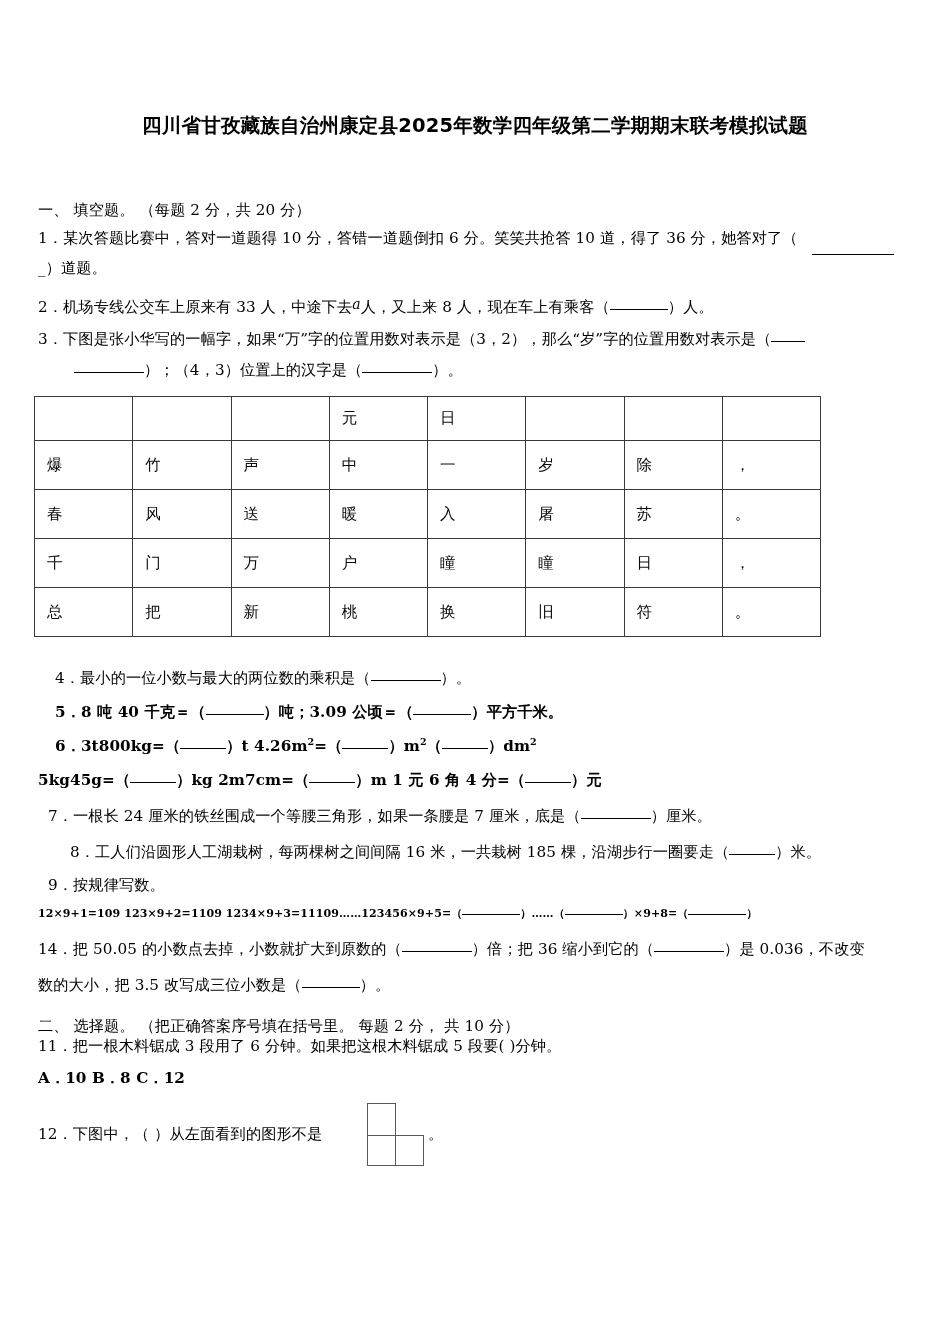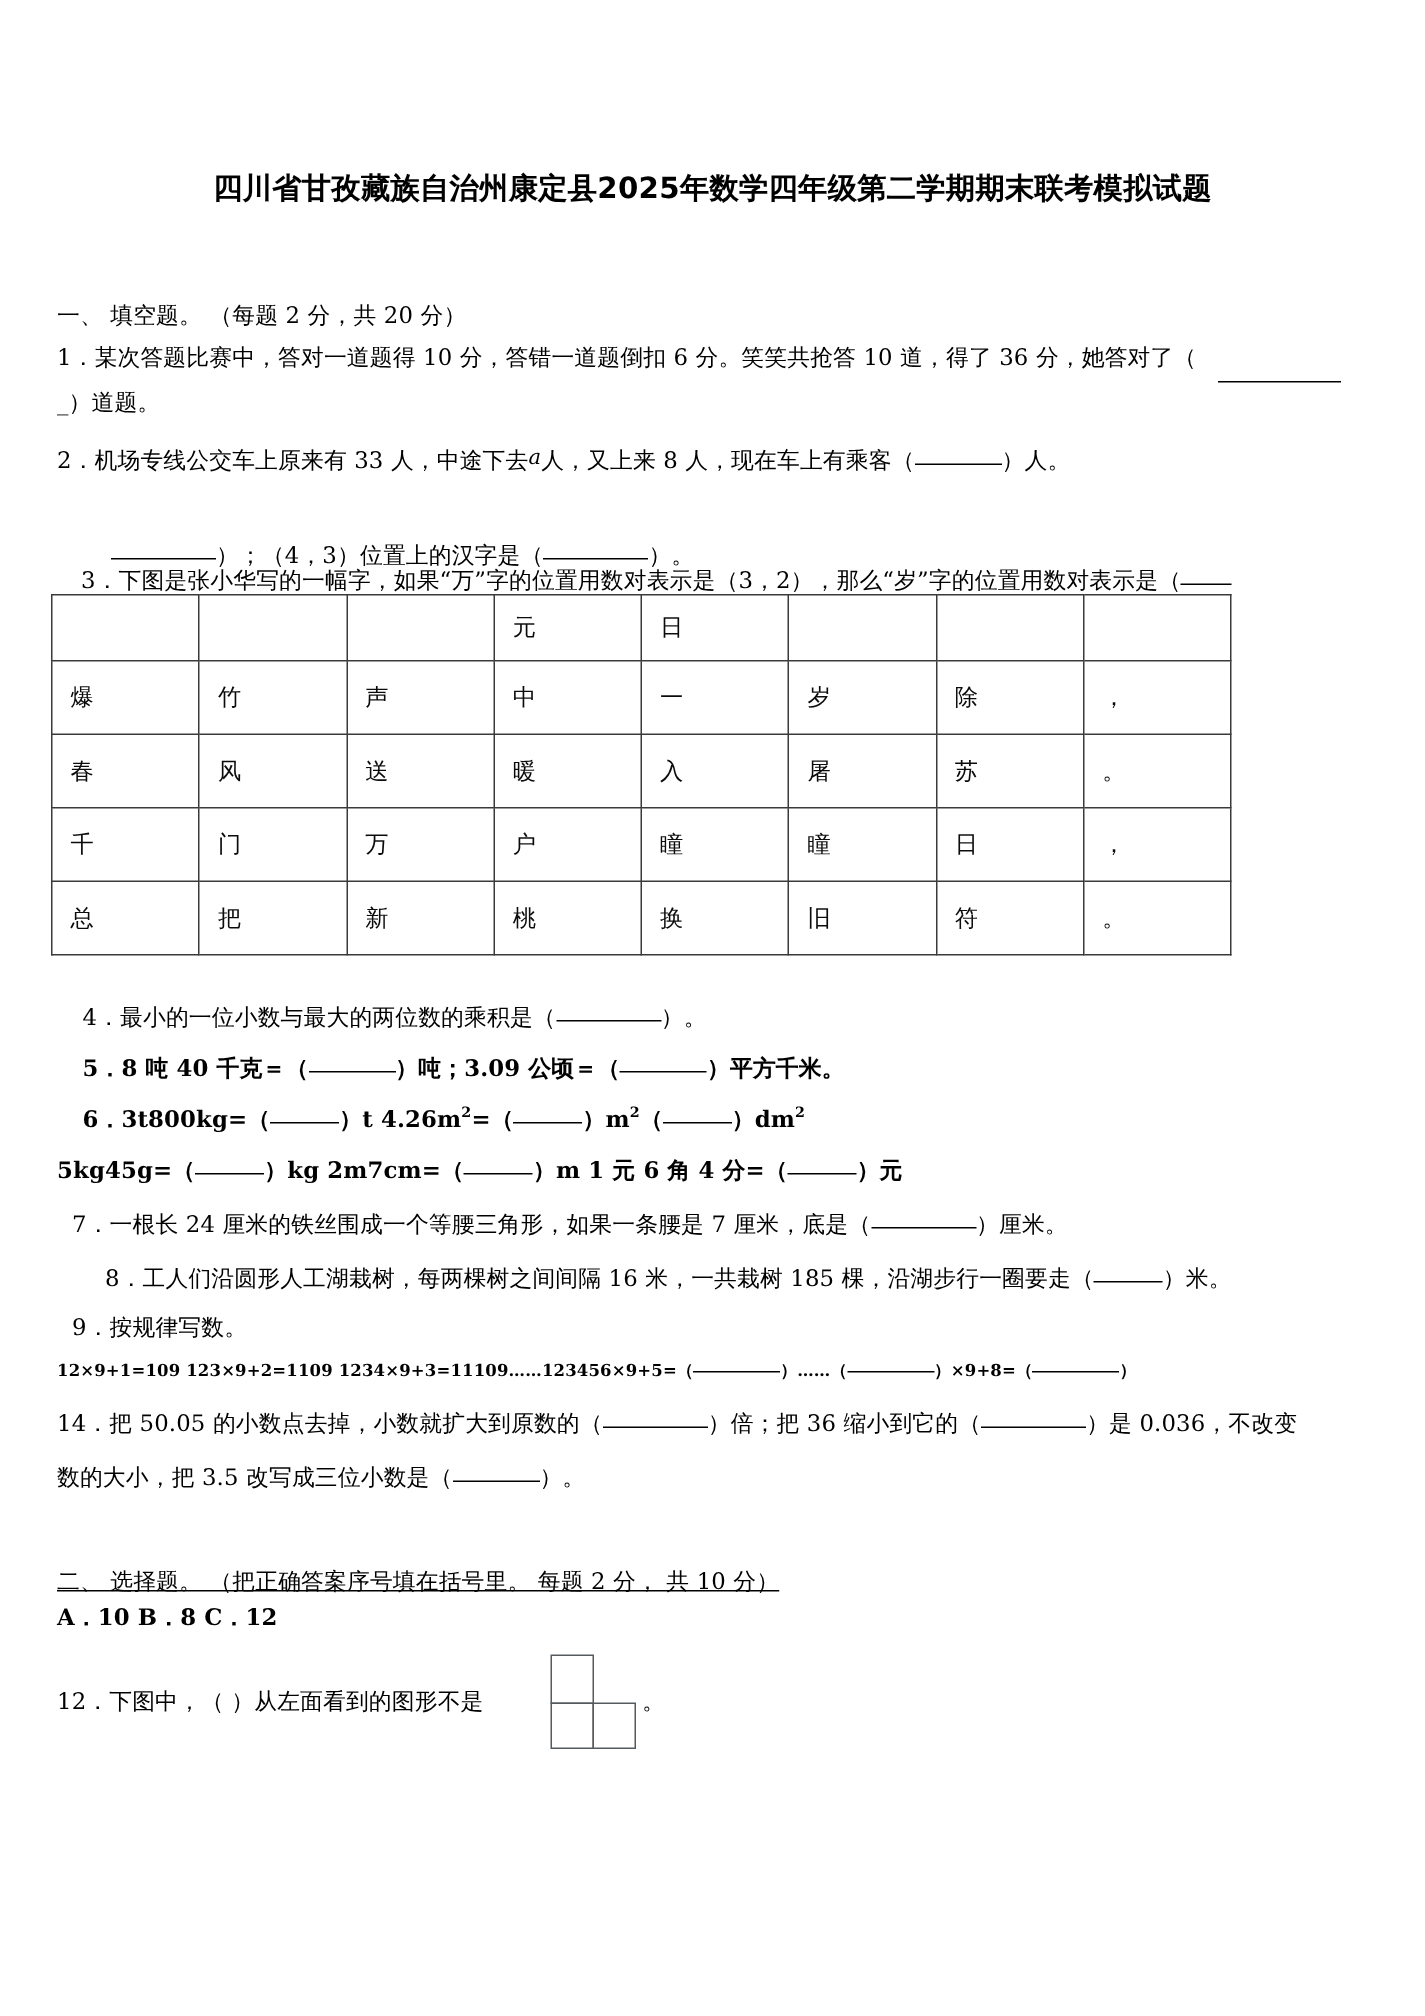--- a/index.html
+++ b/index.html
@@ -110,21 +110,21 @@
   <div class="line" style="left:38px; top:200px;">一、 填空题。 （每题 2 分，共 20 分）</div>
 
   <div class="line" style="left:38px; top:228px;">1．某次答题比赛中，答对一道题得 10 分，答错一道题倒扣 6 分。笑笑共抢答 10 道，得了 36 分，她答对了（</div>
   <span class="bl bl-xl" style="position:absolute; left:812px; top:243px;"></span>
   <div class="line" style="left:38px; top:258px;text-align:right;">_）道题。</div>
 
   <div class="line" style="left:38px; top:297px;">
     <span>2．机场专线公交车上原来有 33 人，中途下去</span><span class="ital">a</span><span>人，又上来 8 人，现在车上有乘客（</span><span class="bl bl-m"></span><span>）人。</span>
   </div>
 
-  <div class="line" style="left:54px; top:329px;margin-top:48px;">
+  <div class="line" style="left:38px; top:329px;">
     <span>3．下图是张小华写的一幅字，如果“万”字的位置用数对表示是（3，2），那么“岁”字的位置用数对表示是（</span><span class="bl bl-xs"></span>
   </div>
   <div class="line" style="left:74px; top:360px;">
     <span class="bl bl-l"></span><span>）；（4，3）位置上的汉字是（</span><span class="bl bl-l"></span><span>）。</span>
   </div>
 
   <table class="poem-table">
     <tbody>
       <tr>
         <td></td>
@@ -208,22 +208,23 @@
     <span>12×9+1=109   123×9+2=1109   1234×9+3=11109……123456×9+5=（</span><span class="bl bl-m"></span><span>）……（</span><span class="bl bl-m"></span><span>）×9+8=（</span><span class="bl bl-m"></span><span>）</span>
   </div>
 
   <div class="line" style="left:38px; top:939px;">
     <span>14．把 50.05 的小数点去掉，小数就扩大到原数的（</span><span class="bl bl-l"></span><span>）倍；把 36 缩小到它的（</span><span class="bl bl-l"></span><span>）是 0.036，不改变</span>
   </div>
   <div class="line" style="left:38px; top:975px;">
     <span>数的大小，把 3.5 改写成三位小数是（</span><span class="bl bl-m"></span><span>）。</span>
   </div>
 
-  <div class="line" style="left:38px; top:1044px;text-decoration:underline;">二、 选择题。 （把正确答案序号填在括号里。 每题 2 分， 共 10 分）</div>
-
+  <div class="line" style="left:38px; top:1016px;">二、 选择题。 （把正确答案序号填在括号里。 每题 2 分， 共 10 分）</div>
+
+  <div class="line" style="left:38px; top:1036px;">11．把一根木料锯成 3 段用了 6 分钟。如果把这根木料锯成 5 段要(      )分钟。</div>
   <div class="line bold" style="left:38px; top:1068px;">A．10   B．8   C．12</div>
 
   <div class="line" style="left:38px; top:1124px;">
     <span>12．下图中，（   ）从左面看到的图形不是</span>
   </div>
   <div class="cube-fig">
     <div class="cube-a"></div>
     <div class="cube-b"></div>
     <div class="cube-c"></div>
   </div>

